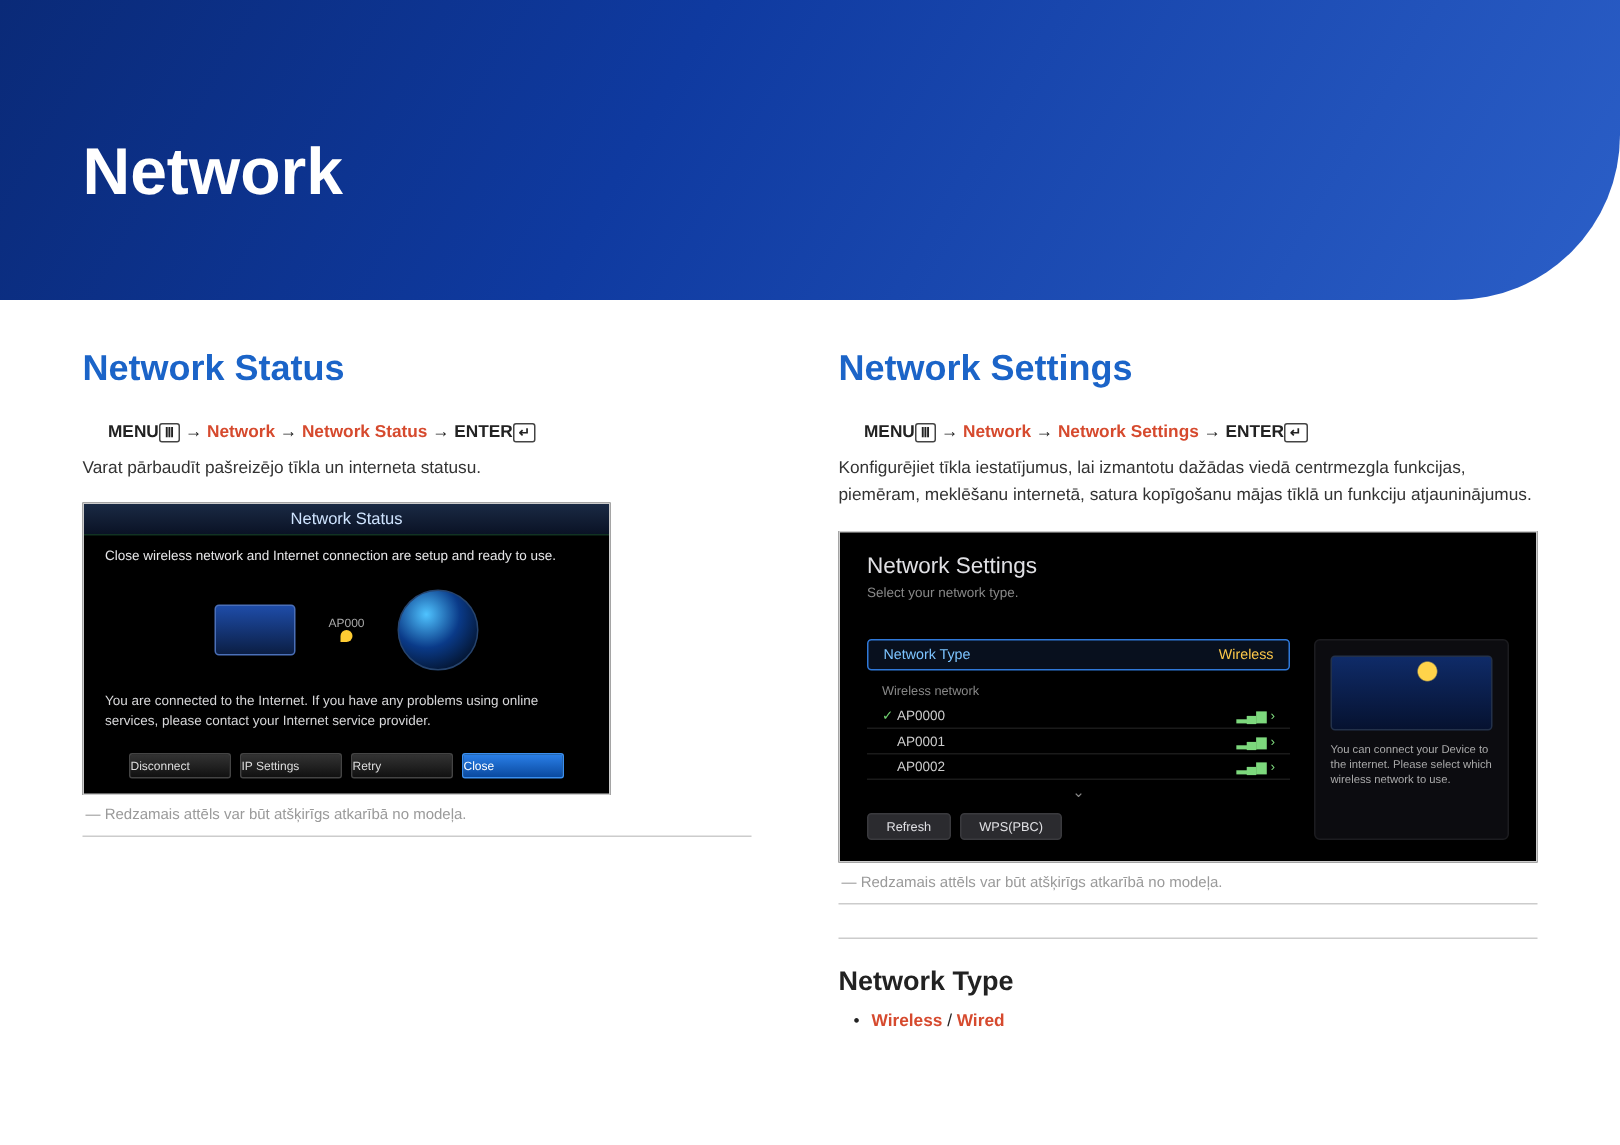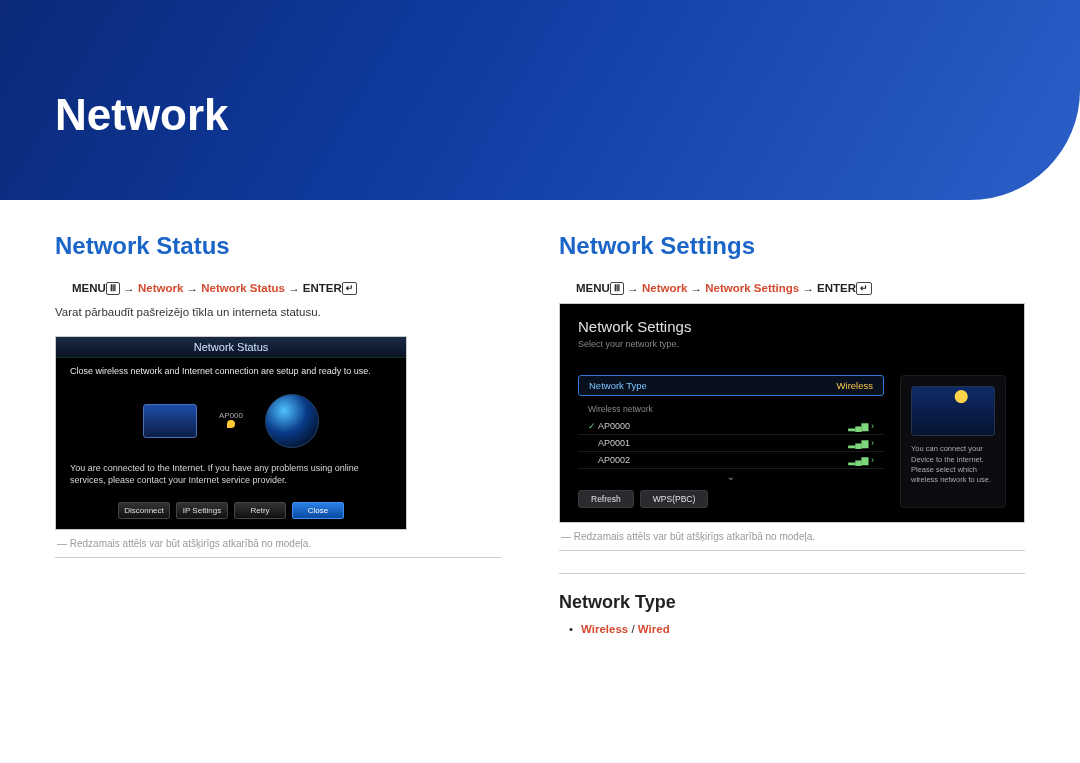--- a/index.html
+++ b/index.html
@@ -106,22 +106,21 @@
     display:flex; gap:6px; justify-content:center;
     padding: 6px 10px 10px;
   }
   .sbtn {
     background: linear-gradient(#333,#111);
     border: 1px solid #444;
     border-radius: 2px;
     font-size: 8px;
     color: #ddd;
     padding: 3px 0;
-    width: 52px;
-    text-align: center;
+    width: 68px;
   }
   .sbtn.active { background: linear-gradient(#2a7fe8,#0a4aa0); border-color:#3a8ff0; color:#fff; }
   .note {
     font-size: 10px;
     color: #9a9a9a;
     padding: 8px 2px;
     border-bottom:1px solid #ccc;
     margin-bottom: 4px;
   }
   
@@ -154,21 +153,21 @@
   .ap-row .chk { color:#6fcf6f; width:10px; }
   .ap-row .sig { color:#7dd87d; font-size:9px; }
   .chev { text-align:center; color:#888; font-size:10px; padding-top:2px; }
   .ns-btns { display:flex; gap:6px; padding-top:8px; }
   .ns-btn {
     background:#2b2b2f; color:#e0e0e4; font-size:8.5px;
     border:1px solid #3a3a3e; border-radius:3px;
     padding:3px 12px;
   }
   .side-panel {
-    width: 106px;
+    width: 130px;
     background: #0c0c10;
     border:1px solid #1c1c20;
     border-radius: 4px;
     padding: 10px;
   }
   .side-ill {
     height: 50px;
     background: radial-gradient(circle at 60% 20%, #ffd34a 0 6px, transparent 7px),
                 linear-gradient(#0f2b68,#061230);
     border:1px solid #23314a; border-radius:3px;
@@ -227,20 +226,21 @@
     <div class="note">― Redzamais attēls var būt atšķirīgs atkarībā no modeļa.</div>
   </div>
 
   <div class="col">
     <div class="section-title">Network Settings</div>
 
     <div class="menupath">
       <span>MENU</span><span class="icon-box">Ⅲ</span><span> → </span><span class="red">Network</span><span> → </span><span class="red">Network Settings</span><span> → </span><span>ENTER</span><span class="icon-box">↵</span>
     </div>
 
+    <div class="desc">Konfigurējiet tīkla iestatījumus, lai izmantotu dažādas viedā centrmezgla funkcijas, piemēram, meklēšanu internetā, satura kopīgošanu mājas tīklā un funkciju atjauninājumus.</div>
 
     <div class="shot-right">
       <div class="hd">Network Settings</div>
       <div class="sub">Select your network type.</div>
       <div class="ns-body">
         <div class="ns-list">
           <div class="nt-row">
             <span>Network Type</span>
             <span>Wireless</span>
           </div>

